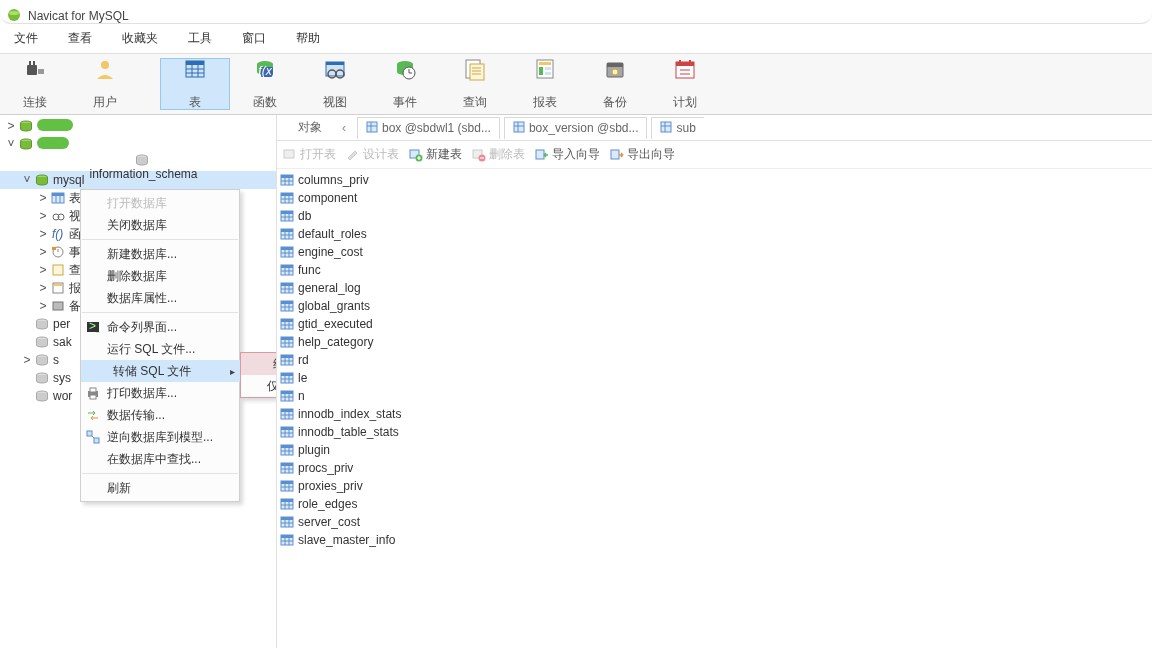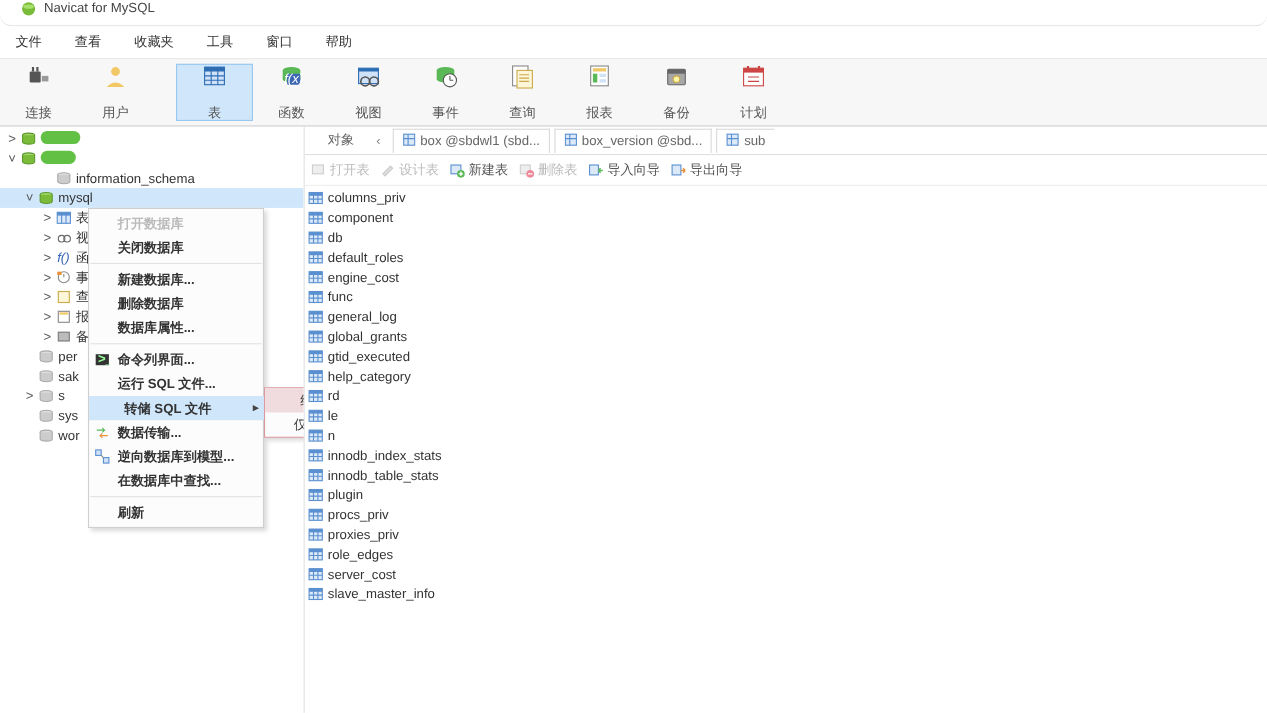--- a/index.html
+++ b/index.html
@@ -1,18 +1,18 @@
 <!DOCTYPE html>
 <html><head>
   <meta charset="utf-8">
   <style>
     * { margin: 0; padding: 0; box-sizing: border-box; font-family: "Microsoft YaHei", Arial, sans-serif; font-size: 12px; }
     body { background: #fff; width: 1152px; height: 648px; overflow: hidden; color: #333; }
 
-    .titlebar { height: 24px; display: flex; align-items: flex-start; padding: 0 18px; border-bottom: 1px solid #e0e0e0; border-radius: 11px; }
+    .titlebar { height: 24px; display: flex; align-items: flex-end; padding: 0 6px; border-bottom: 1px solid #e0e0e0; border-radius: 11px; }
     .titlebar .logo-icon { width: 16px; height: 16px; margin-right: 6px; }
     .titlebar .title-text { color: #444; }
 
     .menubar { display: flex; padding: 4px 6px; gap: 14px; border-bottom: 1px solid #e0e0e0; }
     .menubar .menu-item { padding: 2px 8px; cursor: default; }
 
     .toolbar { display: flex; padding: 4px 0; border-bottom: 1px solid #d0d0d0; background: #f7f7f7; }
     .toolbar-btn { display: flex; flex-direction: column; align-items: center; justify-content: center; width: 70px; height: 52px; cursor: default; }
     .toolbar-btn.active { background: #cfe6fb; border: 1px solid #98c8f0; }
     .toolbar-btn .tb-icon { width: 24px; height: 24px; display:flex; align-items:center; justify-content:center; }
@@ -211,21 +211,21 @@
         <div class="tree-row" style="padding-left: 4px;">
           <span class="tw">˅</span>
           <span class="tree-icon">
             <svg width="14" height="14">
               <ellipse cx="7" cy="4" rx="5.5" ry="2" fill="#a2d66c" stroke="#5c9a2e"></ellipse>
               <path d="M1.5 4 v6 a5.5 2 0 0 0 11 0 v-6" fill="#7bbb3a" stroke="#5c9a2e"></path>
             </svg>
           </span>
           <span><span class="green-blob" style="width:32px"></span></span>
         </div>
-        <div class="tree-row" style="padding-left: 36px;">
+        <div class="tree-row" style="padding-left: 11px; flex-direction: column;">
           <span class="tw"></span>
           <span class="tree-icon">
             <svg width="14" height="14">
               <ellipse cx="7" cy="4" rx="5.5" ry="2" fill="#ddd" stroke="#aaa"></ellipse>
               <path d="M1.5 4 v6 a5.5 2 0 0 0 11 0 v-6" fill="#ccc" stroke="#aaa"></path>
             </svg>
           </span>
           <span>information_schema</span>
         </div>
         <div class="tree-row sel" style="padding-left: 20px;">
@@ -353,21 +353,21 @@
           <span class="tree-icon">
             <svg width="14" height="14">
               <ellipse cx="7" cy="4" rx="5.5" ry="2" fill="#ddd" stroke="#aaa"></ellipse>
               <path d="M1.5 4 v6 a5.5 2 0 0 0 11 0 v-6" fill="#ccc" stroke="#aaa"></path>
             </svg>
           </span>
           <span>wor</span>
         </div>
       </div>
 
-    <div class="ctx" id="ctx" style="left:80px; top:74px; width:160px;font-weight:bold;">
+    <div class="ctx" id="ctx" style="left:80px; top:74px; width:160px;">
         <div class="ctx-row disabled">
           <span>打开数据库</span>
         </div>
         <div class="ctx-row">
           <span>关闭数据库</span>
         </div>
         <div class="ctx-sep"></div>
         <div class="ctx-row">
           <span>新建数据库...</span>
         </div>
@@ -386,20 +386,30 @@
             </svg>
           </span>
           <span>命令列界面...</span>
         </div>
         <div class="ctx-row">
           <span>运行 SQL 文件...</span>
         </div>
         <div class="ctx-row hl">
           <span>转储 SQL 文件</span>
           <span class="arrow">▸</span>
+        </div>
+        <div class="ctx-row">
+          <span class="ci">
+            <svg width="14" height="14">
+              <rect x="2" y="5" width="10" height="6" fill="#888"></rect>
+              <rect x="4" y="2" width="6" height="4" fill="#fff" stroke="#888"></rect>
+              <rect x="4" y="9" width="6" height="4" fill="#fff" stroke="#888"></rect>
+            </svg>
+          </span>
+          <span>打印数据库...</span>
         </div>
         <div class="ctx-row">
           <span class="ci">
             <svg width="14" height="14">
               <path d="M2 5 h7 l-2 -2 M9 5 l-2 2" stroke="#5ab956" fill="none"></path>
               <path d="M12 10 h-7 l2 -2 M5 10 l2 2" stroke="#e8903a" fill="none"></path>
             </svg>
           </span>
           <span>数据传输...</span>
         </div>

